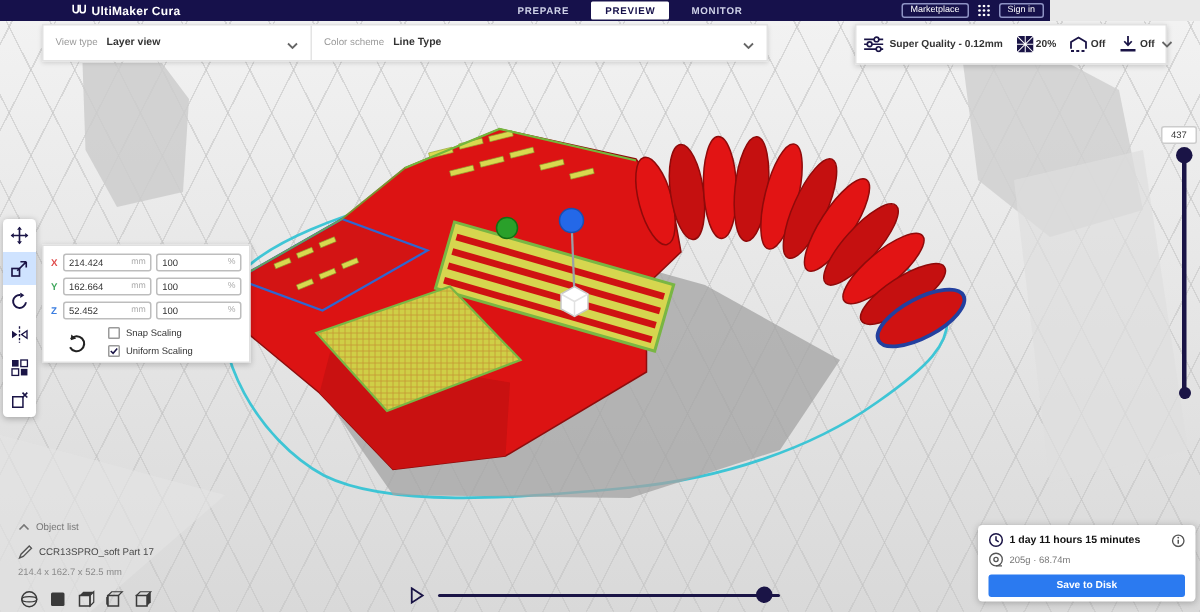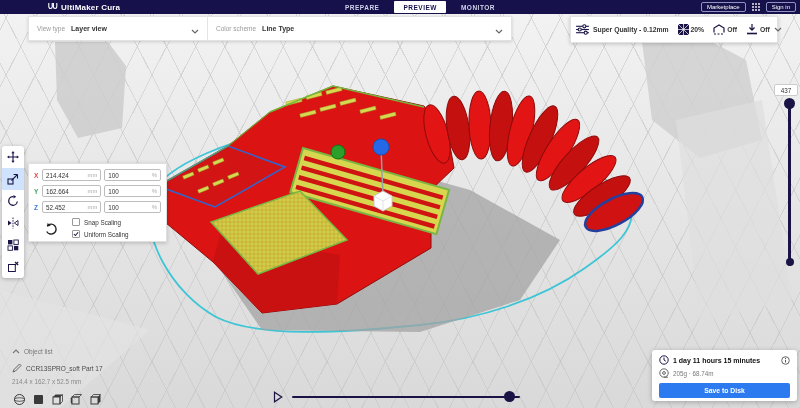--- a/index.html
+++ b/index.html
@@ -1,20 +1,20 @@
 <!DOCTYPE html>
 <html><head>
 <meta charset="utf-8">
 <style>
   * { margin:0; padding:0; box-sizing:border-box; }
   body { font-family:"Liberation Sans", sans-serif; }
   #app { position:relative; width:800px; height:408px; overflow:hidden; background:#e9e9e9; }
 
   
-  .header { position:absolute; left:0; top:0; width:800px; height:14px; background:#16114b; z-index:40;
+  .header { position:absolute; left:0; top:0; width:700px; height:14px; background:#16114b; z-index:40;
             display:flex; align-items:center; }
   .logo { position:absolute; left:48px; top:0; height:14px; display:flex; align-items:center; gap:3px; }
   .logo .mark { display:flex; }
   .logo .name { color:#fff; font-size:8px; font-weight:700; letter-spacing:.2px; }
   .tabs { position:absolute; left:336px; top:0; height:14px; display:flex; align-items:center; gap:6px; }
   .tab { height:12px; padding:0 9px; display:flex; align-items:center; color:#cfd2e8; font-size:6.5px;
          font-weight:700; letter-spacing:.5px; border:none; background:transparent; cursor:pointer; border-radius:1px; }
   .tab.active { background:#fff; color:#16114b; }
   .hdr-right { position:absolute; right:4px; top:0; height:14px; display:flex; align-items:center; gap:6px; }
   .hdr-btn { height:10px; padding:0 5px; display:flex; align-items:center; background:transparent;

